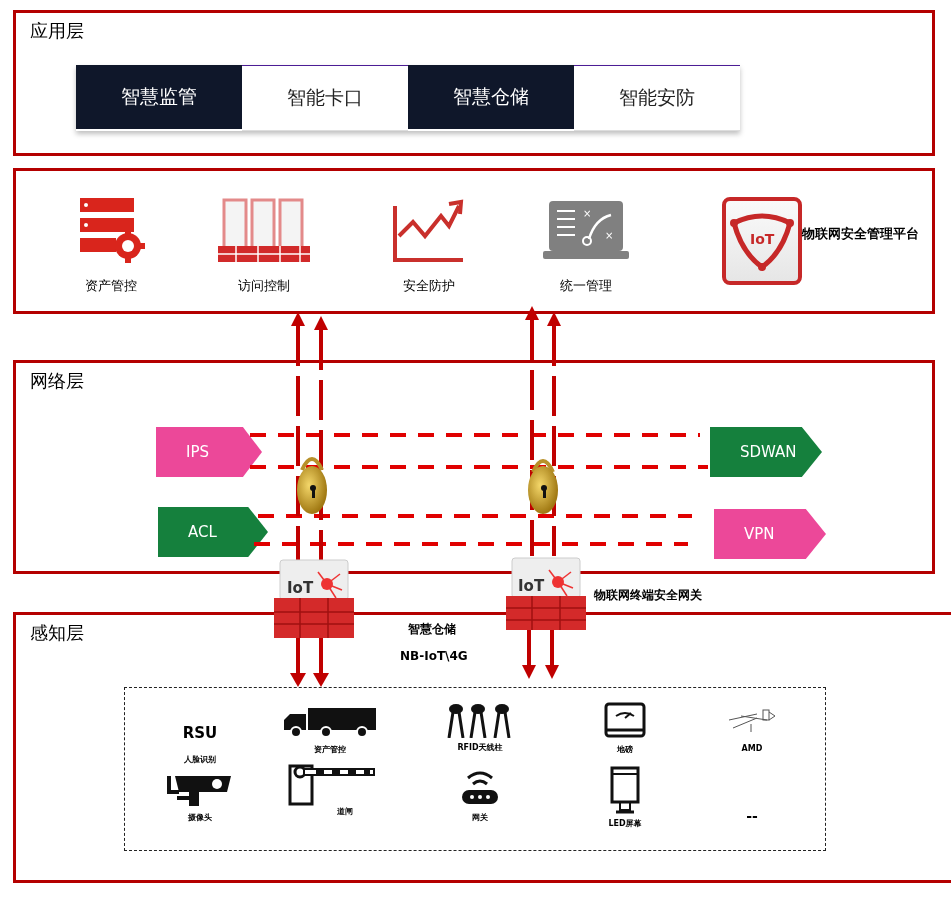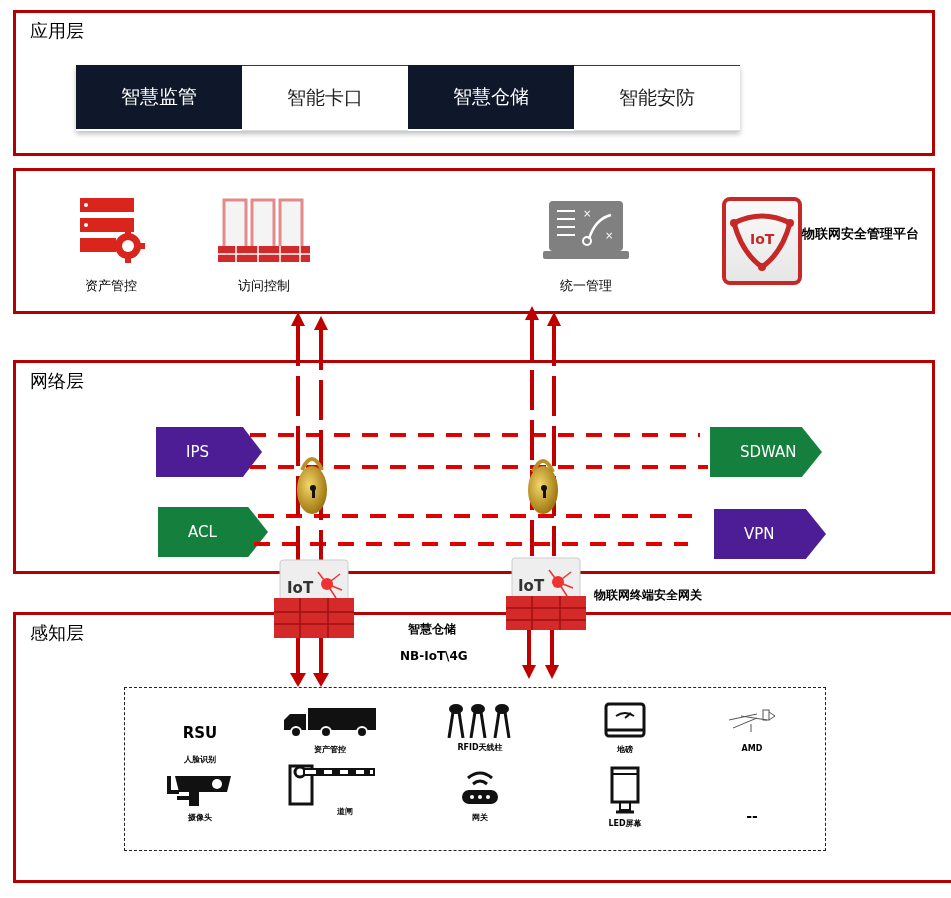--- a/index.html
+++ b/index.html
@@ -12,21 +12,21 @@
   #sense{left:13px;top:612px;width:947px;height:271px;text-decoration:underline;}
   .app-row{position:absolute;left:60px;top:52px;display:flex;box-shadow:0 3px 5px rgba(0,0,0,.25);}
   .app-btn{width:166px;height:64px;display:flex;align-items:center;justify-content:center;font-size:19px;}
   .app-btn.red{background:#0f172a;color:#fff;font-weight:normal;}
   .app-btn.white{background:#fff;color:#222;border-top:1px solid #4c1d95;border-bottom:1px solid #ddd;}
   .svc-item{position:absolute;top:20px;width:110px;text-align:center;font-size:13px;}
   .svc-item .ico{height:80px;display:flex;align-items:center;justify-content:center;}
   .svc-label{display:block;margin-top:6px;}
   .iot-label{position:absolute;left:786px;top:44px;font-size:13px;font-weight:bold;margin-top:10px;}
   .tag{position:absolute;height:50px;color:#fff;font-size:15px;display:flex;align-items:center;padding-left:30px;box-sizing:border-box;clip-path:polygon(0 0,82% 0,100% 50%,82% 100%,0 100%);}
-  .gray{background:#4c1d95;}
+  .gray{background:#ec4899;}
   .redtag{background:#15803d;}
   .dev-box{position:absolute;left:108px;top:72px;width:702px;height:164px;border:1.5px dashed #222;box-sizing:border-box;}
   .dev{position:absolute;width:110px;text-align:center;font-size:8px;font-weight:bold;}
   .dev .g{height:40px;display:flex;align-items:flex-end;justify-content:center;}
   .small-bold{position:absolute;font-size:12px;font-weight:bold;}
   svg.overlay{position:absolute;left:0;top:0;pointer-events:none;}
 </style>
 </head>
 <body>
 
@@ -74,20 +74,30 @@
             <line x1="2" y1="58" x2="94" y2="58"></line>
             <line x1="20" y1="50" x2="20" y2="66"></line>
             <line x1="42" y1="50" x2="42" y2="66"></line>
             <line x1="64" y1="50" x2="64" y2="66"></line>
             <line x1="84" y1="50" x2="84" y2="66"></line>
           </g>
       </svg>
     </div>
     <span class="svc-label">访问控制</span>
   </div>
+  <div class="svc-item" style="left:358px;">
+    <div class="ico">
+      <svg width="80" height="70" viewBox="0 0 80 70">
+        <path d="M6 10 L6 64 L74 64" fill="none" stroke="#c9302c" stroke-width="4"></path>
+        <path d="M10 40 L24 26 L36 40 L52 20 L60 30 L70 10" fill="none" stroke="#c9302c" stroke-width="4"></path>
+        <path d="M60 8 L72 6 L71 18" fill="none" stroke="#c9302c" stroke-width="4"></path>
+      </svg>
+    </div>
+    <span class="svc-label">安全防护</span>
+  </div>
   <div class="svc-item" style="left:515px;">
     <div class="ico">
       <svg width="90" height="64" viewBox="0 0 90 64">
         <rect x="8" y="2" width="74" height="50" rx="4" fill="#808080"></rect>
         <rect x="2" y="52" width="86" height="8" rx="2" fill="#808080"></rect>
         <g stroke="#fff" stroke-width="2">
             <line x1="16" y1="12" x2="34" y2="12"></line>
             <line x1="16" y1="20" x2="34" y2="20"></line>
             <line x1="16" y1="28" x2="34" y2="28"></line>
             <line x1="16" y1="36" x2="34" y2="36"></line>

